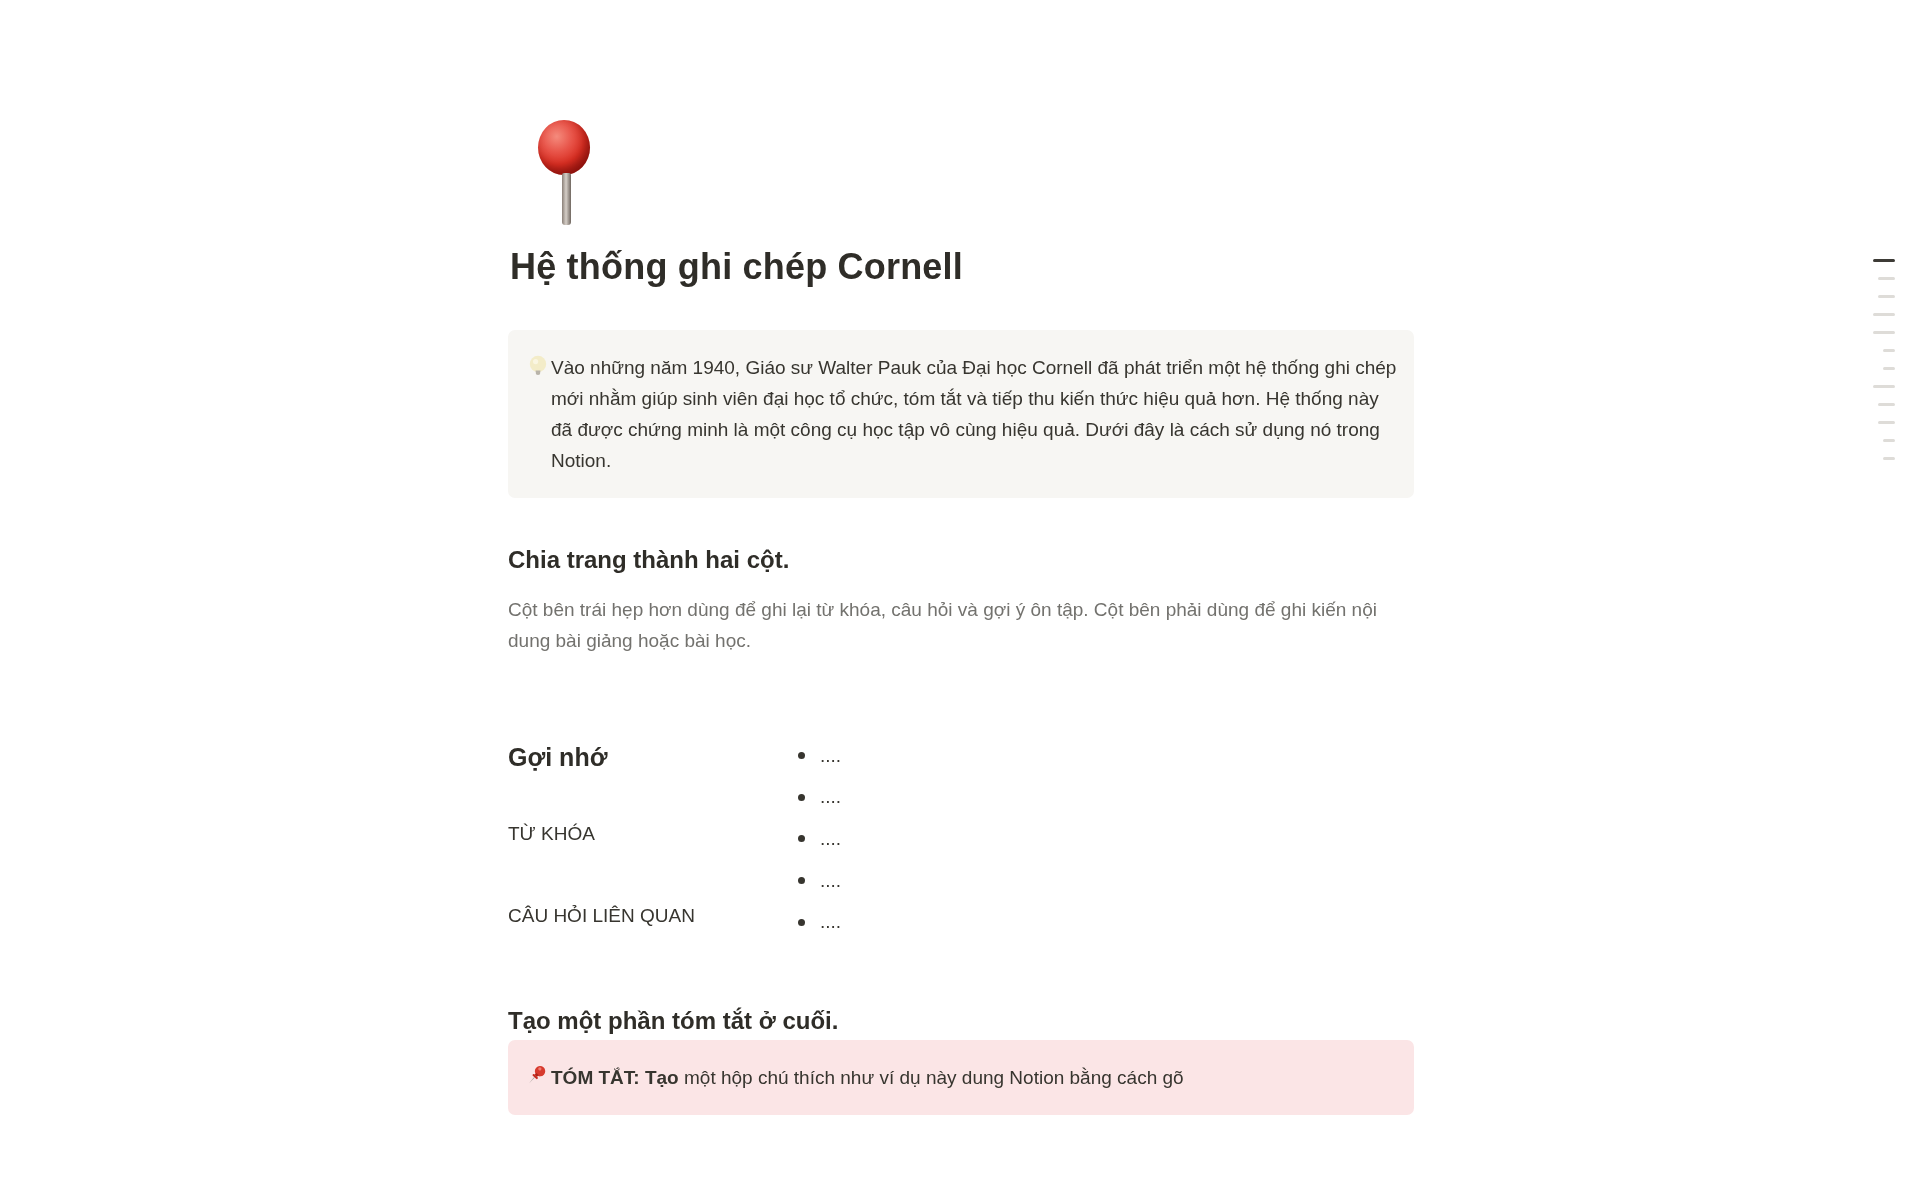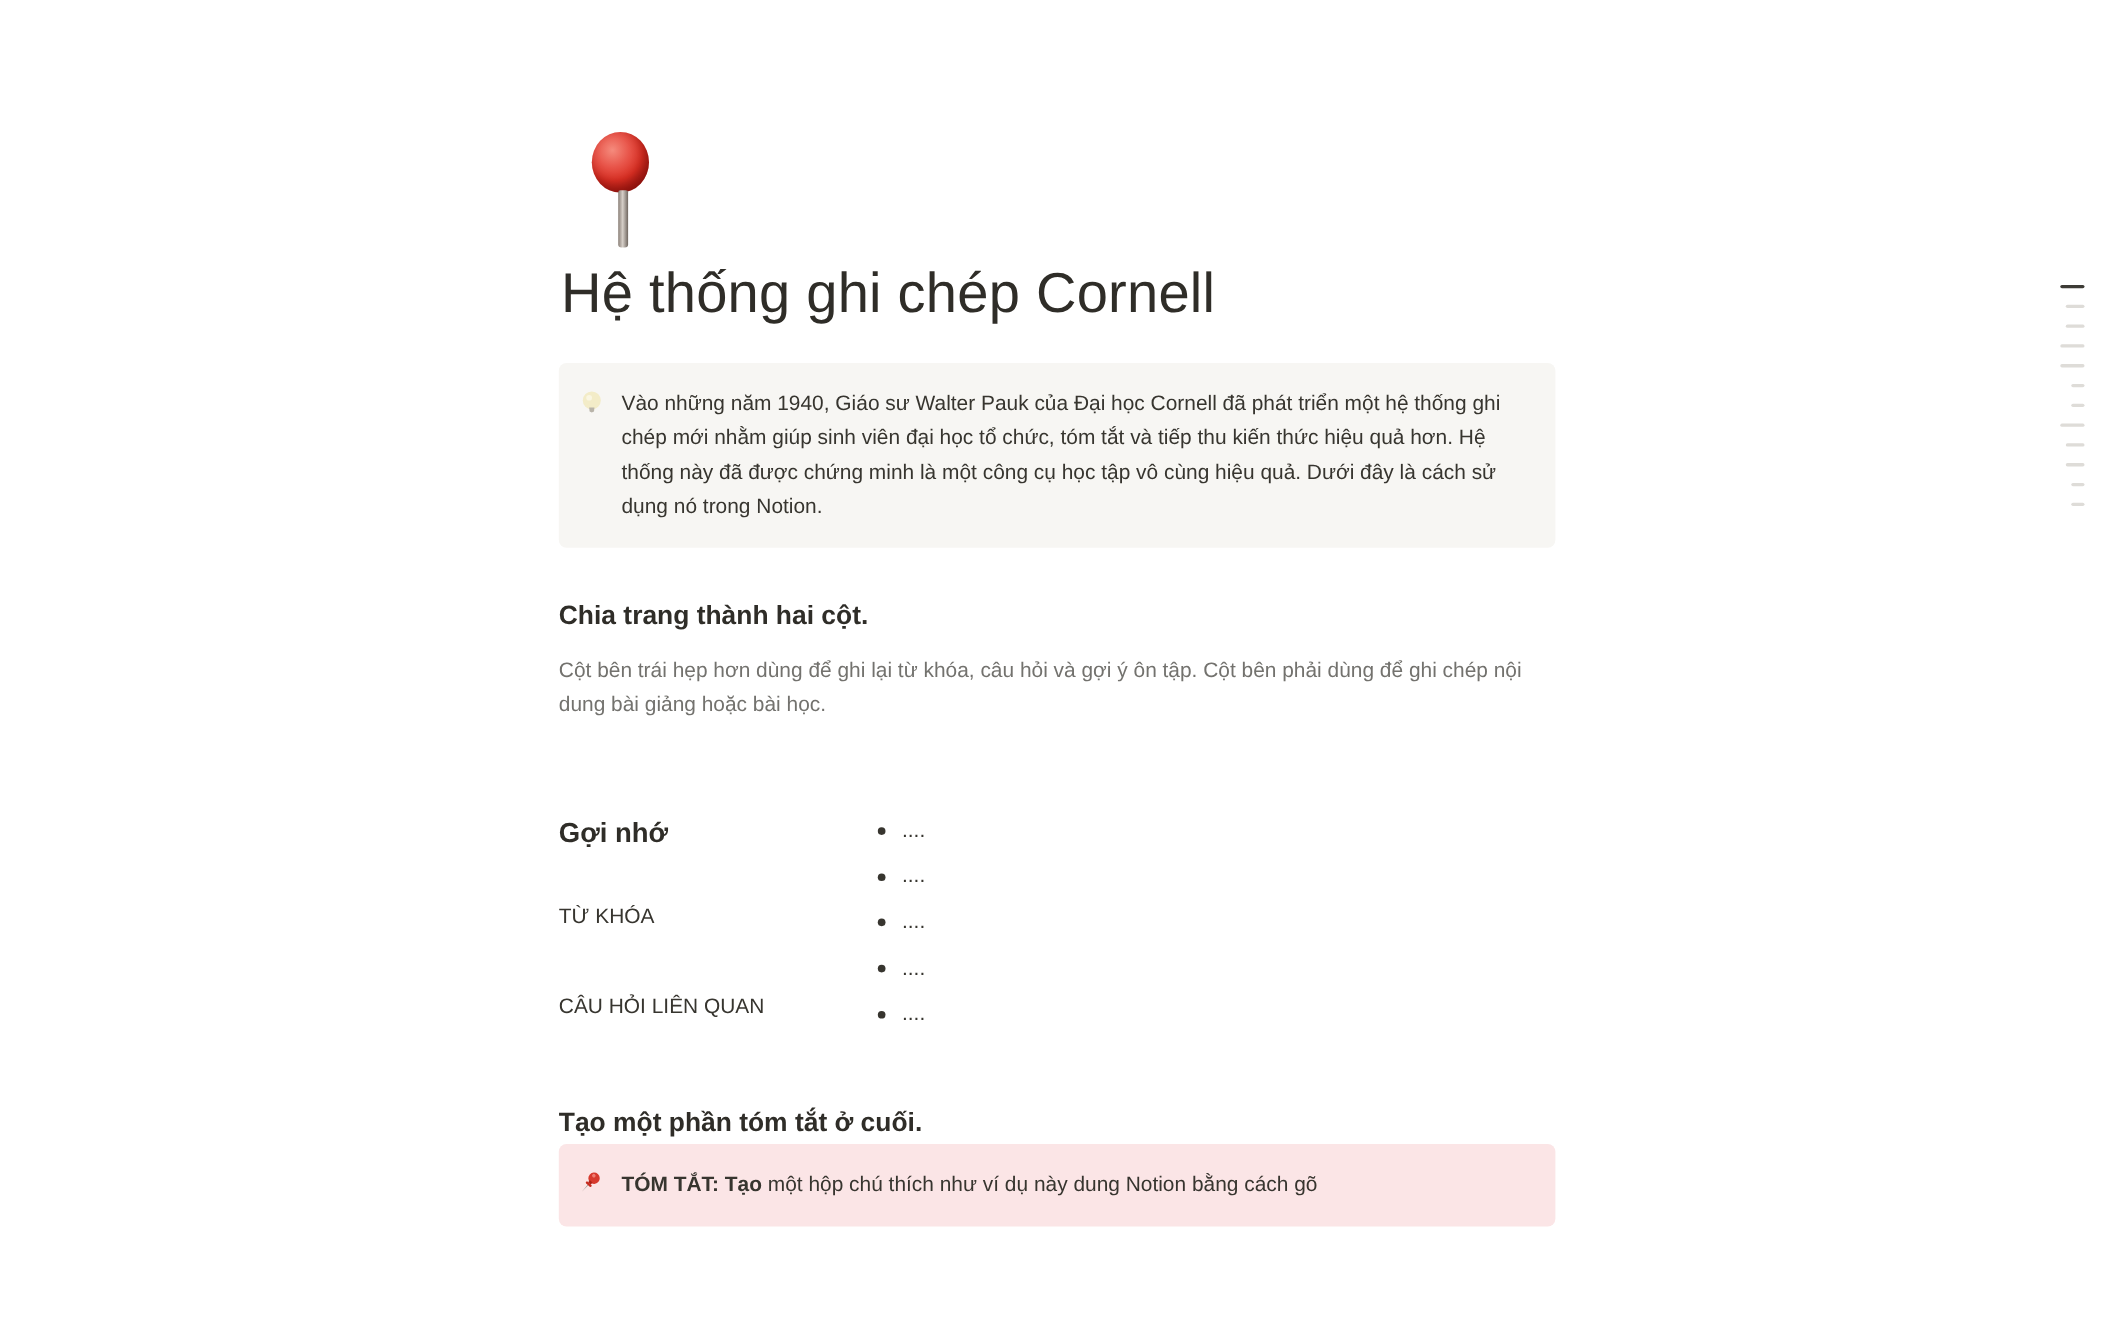--- a/index.html
+++ b/index.html
@@ -12,25 +12,25 @@
   
   .page-icon { margin:120px 0 0 30px; width:56px; cursor:pointer; }
   .pin-ball { width:52px; height:55px; border-radius:50%;
     background:radial-gradient(circle at 36% 30%, #f58b7d 0%, #e8554a 30%, #d92f23 55%, #a81b13 85%, #8c130d 100%);
     box-shadow:inset -4px -6px 10px rgba(90,0,0,.45); }
   .pin-stem { width:9px; height:52px; margin:-2px auto 0;
     background:linear-gradient(90deg,#7d7membr468 0%, #8a8078 10%, #d6cfc8 45%, #6f665f 100%);
     background:linear-gradient(90deg,#8a8078 0%, #d6cfc8 45%, #6f665f 100%);
     border-radius:2px 2px 3px 3px; }
 
-  .page-title { margin-top:18px; margin-left:2px; font-size:51px; line-height:48px;
-    font-weight:400; color:#2f2d28; letter-spacing:.2px; }
+  .page-title { margin-top:18px; margin-left:2px; font-size:36px; line-height:48px;
+    font-weight:700; color:#2f2d28; letter-spacing:.2px; }
 
   
-  .callout { display:flex; gap:14px; border-radius:7px; padding:22px 16px; width:906px; }
+  .callout { display:flex; border-radius:7px; padding:22px 16px; width:906px; }
   .callout.gray { margin-top:39px; background:#f7f6f3; }
   .callout.pink { margin-top:0; background:#fbe5e6; }
   .callout .ico { flex:0 0 27px; display:flex; justify-content:center; padding-top:2px; }
   .callout .ctext { font-size:19px; line-height:31px; color:#37352f; }
   .callout .ctext b { font-weight:700; }
 
   
   .bulb { width:24px; height:26px; }
   
   .pushpin { width:25px; height:25px; }
@@ -80,21 +80,21 @@
       <svg class="bulb" viewBox="0 0 24 26">
         <circle cx="12" cy="10" r="8.2" fill="#f3ecc8"></circle>
         <path d="M9.6 16.5 L14.4 16.5 L14 20.2 Q12 21.6 10 20.2 Z" fill="#b9b4a9"></path>
         <circle cx="9.6" cy="7.6" r="2.6" fill="#faf6e2"></circle>
       </svg>
     </div>
     <div class="ctext">Vào những năm 1940, Giáo sư Walter Pauk của Đại học Cornell đã phát triển một hệ thống ghi chép mới nhằm giúp sinh viên đại học tổ chức, tóm tắt và tiếp thu kiến thức hiệu quả hơn. Hệ thống này đã được chứng minh là một công cụ học tập vô cùng hiệu quả. Dưới đây là cách sử dụng nó trong Notion.</div>
   </div>
 
   <h2 class="section">Chia trang thành hai cột.</h2>
-  <p class="body">Cột bên trái hẹp hơn dùng để ghi lại từ khóa, câu hỏi và gợi ý ôn tập. Cột bên phải dùng để ghi chép nội dung bài giảng hoặc bài học.</p>
+  <p class="body">Cột bên trái hẹp hơn dùng để ghi lại từ khóa, câu hỏi và gợi ý ôn tập. Cột bên phải dùng để ghi kiến nội dung bài giảng hoặc bài học.</p>
 
   <div class="cornell">
     <div class="col-left">
       <h3 class="colhead">Gợi nhớ</h3>
       <div class="cue first">TỪ KHÓA</div>
       <div class="cue next">CÂU HỎI LIÊN QUAN</div>
     </div>
     <div class="col-right">
       <ul class="notes">
         <li>

